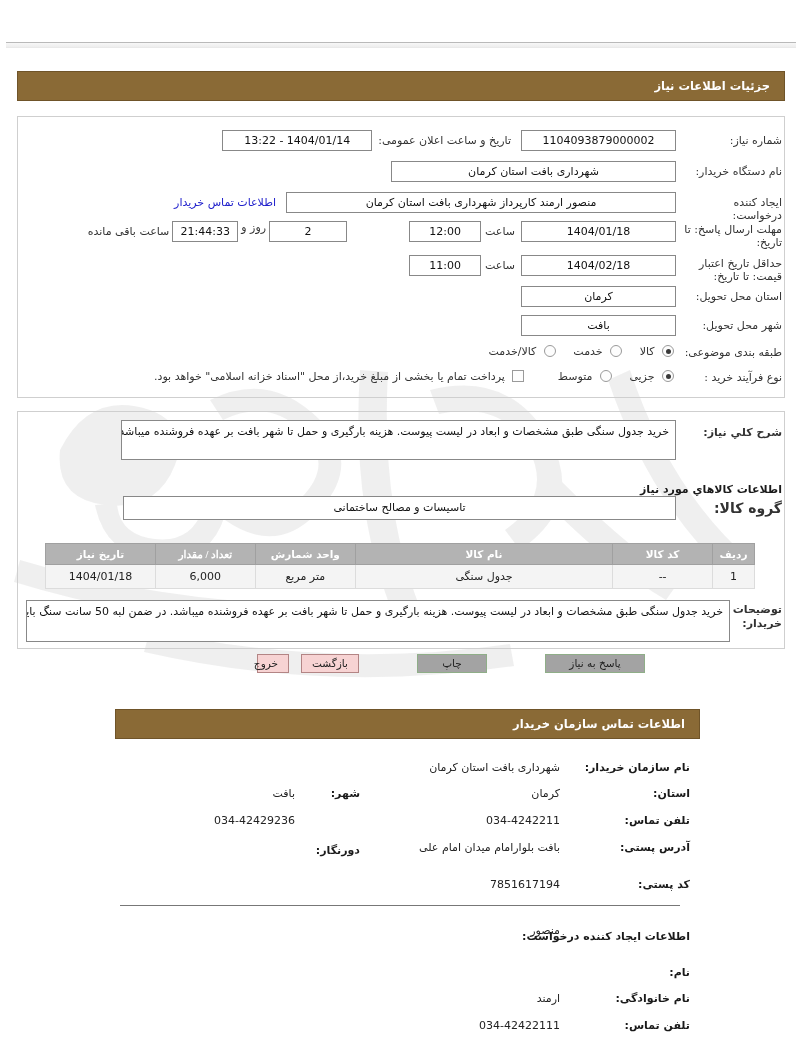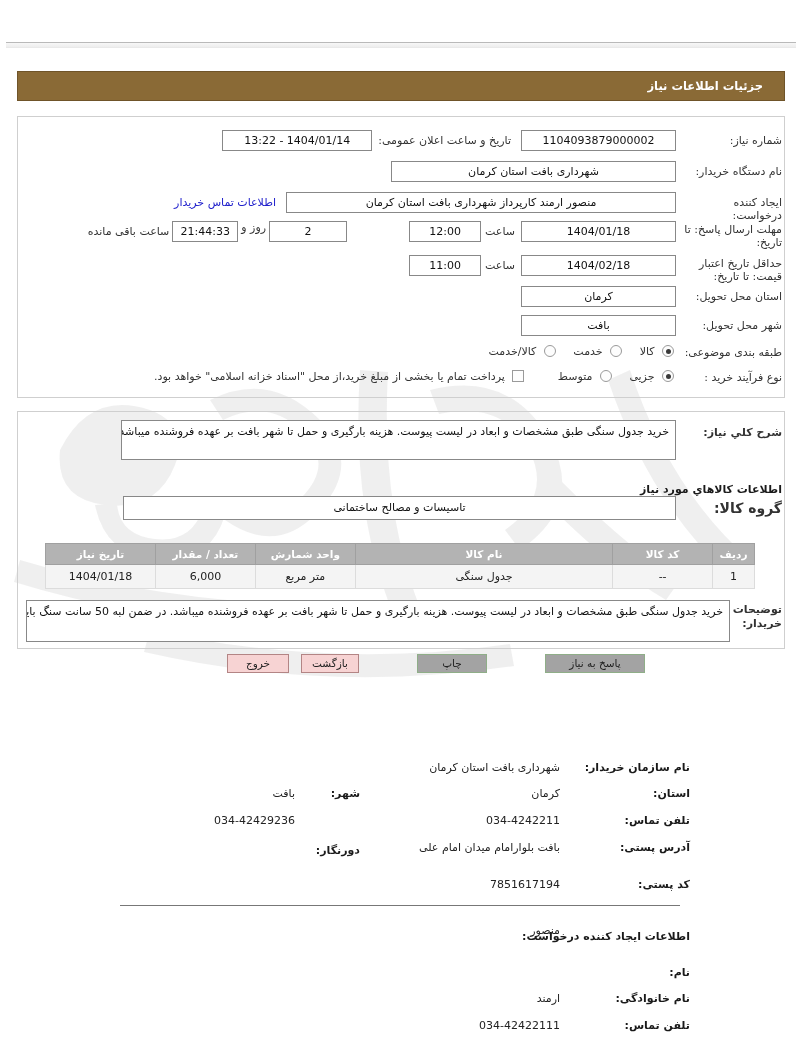--- a/index.html
+++ b/index.html
@@ -52,21 +52,21 @@
 
   
   .banner {
     background: #8a6a36;
     border: 1px solid #6f5429;
     color: #ffffff;
     font-weight: bold;
     font-size: 11.5px;
     height: 30px;
     line-height: 28px;
-    padding: 0 21px;
+    padding: 0 14px;
     text-align: right;
   }
   .banner-main { position: absolute; top: 71px; right: 5px; width: 768px; }
   .banner-contact { position: absolute; top: 709px; right: 90px; width: 585px; }
 
   
   .panel {
     position: absolute;
     border: 1px solid #cfcfcf;
     background: transparent;
@@ -331,21 +331,21 @@
     <div class="box" style="width:553px; height:24px; line-height:22px; margin-right:6px;">تاسیسات و مصالح ساختمانی</div>
   </div>
 
   <table class="gtable">
     <thead>
       <tr>
         <th style="width:42px;">ردیف</th>
         <th style="width:100px;">کد کالا</th>
         <th style="width:258px;">نام کالا</th>
         <th style="width:100px;">واحد شمارش</th>
-        <th style="width:100px;">تعداد / مقدار</th>
+        <th style="width:100px;font-family:Liberation Serif, serif;">تعداد / مقدار</th>
         <th style="width:110px;">تاریخ نیاز</th>
       </tr>
     </thead>
     <tbody>
       <tr>
         <td>1</td>
         <td>--</td>
         <td>جدول سنگی</td>
         <td>متر مربع</td>
         <td>6,000</td>
@@ -356,23 +356,26 @@
 
   <div class="row" style="top:600px; right:8px;">
     <div class="lbl lbl-b" style="width:48px; padding-top:3px; line-height:14px;">توضیحات خریدار:</div>
     <div class="box box-multiline" style="width:704px; min-height:42px; margin-right:4px;">خرید جدول سنگی طبق مشخصات و ابعاد در لیست پیوست. هزینه بارگیری و حمل تا شهر بافت بر عهده فروشنده میباشد. در ضمن لبه 50 سانت سنگ باید ابزار زده باشد. لازم به ذکر است که تعداد جدول 6000 هزار عدد میباشد</div>
   </div>
 
   <div class="btnrow">
     <div class="btn btn-green" style="width:100px;">پاسخ به نیاز</div>
     <div class="btn btn-green" style="width:70px;">چاپ</div>
     <div class="btn btn-pink" style="width:58px;">بازگشت</div>
-    <div class="btn btn-pink" style="width:62px;">خروج</div>
-  </div>
-
+    <div class="btn btn-pink" style="width:32px;">خروج</div>
+  </div>
+
+  <div class="banner banner-contact">
+    <span>اطلاعات تماس سازمان خریدار</span>
+  </div>
 
   <div class="cline ck" style="top:761px; right:100px; width:120px;">نام سازمان خریدار:</div>
   <div class="cline cv" style="top:761px; right:230px; width:220px;">شهرداری بافت استان کرمان</div>
 
   <div class="cline ck" style="top:787px; right:100px; width:120px;">استان:</div>
   <div class="cline cv" style="top:787px; right:230px; width:220px;">کرمان</div>
   <div class="cline ck" style="top:787px; right:430px; width:60px;">شهر:</div>
   <div class="cline cv" style="top:787px; right:495px; width:100px;">بافت</div>
 
   <div class="cline ck" style="top:814px; right:100px; width:120px;">تلفن تماس:</div>

